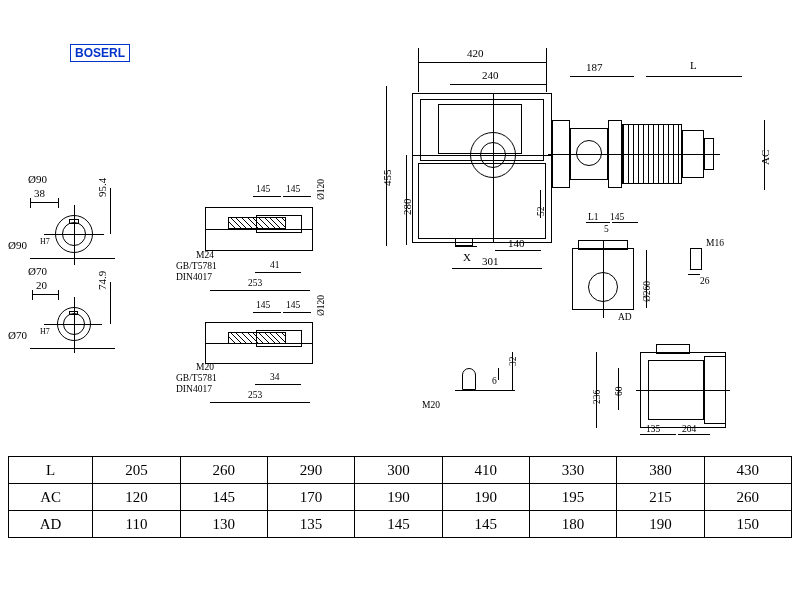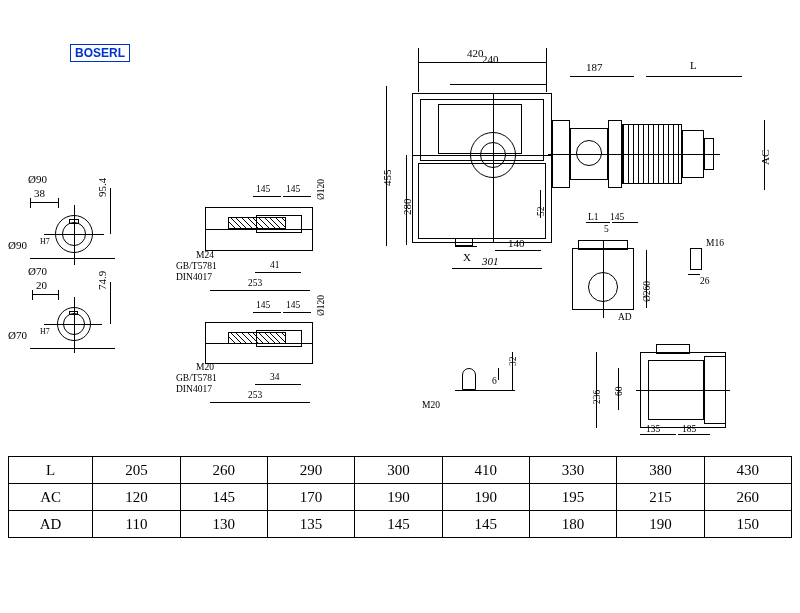--- a/index.html
+++ b/index.html
@@ -162,21 +162,21 @@
     <div class="box" style="left:704px;top:138px;width:10px;height:32px;"></div>
     <div class="ln hln" style="left:548px;top:154px;width:172px;"></div>
     <div class="circ" style="left:576px;top:140px;width:26px;height:26px;"></div>
 
     <div class="dimv" style="left:418px;top:48px;height:44px;"></div>
     <div class="dimv" style="left:546px;top:48px;height:44px;"></div>
     <div class="dim" style="left:418px;top:62px;width:128px;"></div>
     <div class="lbl" style="left:467px;top:48px;">420</div>
 
     <div class="dim" style="left:450px;top:84px;width:96px;"></div>
-    <div class="lbl" style="left:482px;top:54px;text-align:center;">240</div>
+    <div class="lbl" style="left:482px;top:70px;text-align:center;">240</div>
 
     <div class="dim" style="left:570px;top:76px;width:64px;"></div>
     <div class="lbl" style="left:586px;top:62px;">187</div>
 
     <div class="dim" style="left:646px;top:76px;width:96px;"></div>
     <div class="lbl" style="left:690px;top:60px;">L</div>
 
     <div class="dimv" style="left:764px;top:120px;height:70px;"></div>
     <div class="lbl" style="left:760px;top:165px;transform:rotate(-90deg);transform-origin:0 0;">AC</div>
 
@@ -184,21 +184,21 @@
     <div class="lbl" style="left:382px;top:186px;transform:rotate(-90deg);transform-origin:0 0;">455</div>
     <div class="dimv" style="left:406px;top:155px;height:90px;"></div>
     <div class="lbl" style="left:402px;top:215px;transform:rotate(-90deg);transform-origin:0 0;">280</div>
 
     <div class="dimv" style="left:540px;top:190px;height:28px;"></div>
     <div class="lbl sm" style="left:536px;top:216px;transform:rotate(-90deg);transform-origin:0 0;">52</div>
 
     <div class="dim" style="left:495px;top:250px;width:46px;"></div>
     <div class="lbl" style="left:508px;top:238px;">140</div>
     <div class="dim" style="left:452px;top:268px;width:90px;"></div>
-    <div class="lbl" style="left:482px;top:256px;font-style:italic;">301</div>
+    <div class="lbl" style="left:482px;top:256px;">301</div>
 
     <div class="lbl" style="left:463px;top:252px;">X</div>
     <div class="ln hln" style="left:455px;top:246px;width:22px;"></div>
 
     <div class="lbl sm" style="left:588px;top:212px;">L1</div>
     <div class="lbl sm" style="left:610px;top:212px;">145</div>
     <div class="lbl sm" style="left:604px;top:224px;">5</div>
     <div class="dim" style="left:586px;top:222px;width:24px;"></div>
     <div class="dim" style="left:612px;top:222px;width:26px;"></div>
 
@@ -232,21 +232,21 @@
     <div class="box" style="left:704px;top:356px;width:22px;height:68px;"></div>
     <div class="box" style="left:656px;top:344px;width:34px;height:10px;"></div>
     <div class="ln hln" style="left:636px;top:390px;width:94px;"></div>
     <div class="dimv" style="left:596px;top:352px;height:76px;"></div>
     <div class="lbl sm" style="left:592px;top:404px;transform:rotate(-90deg);transform-origin:0 0;">236</div>
     <div class="dimv" style="left:618px;top:368px;height:42px;"></div>
     <div class="lbl sm" style="left:614px;top:396px;transform:rotate(-90deg);transform-origin:0 0;">60</div>
     <div class="dim" style="left:640px;top:434px;width:36px;"></div>
     <div class="dim" style="left:678px;top:434px;width:32px;"></div>
     <div class="lbl sm" style="left:646px;top:424px;">135</div>
-    <div class="lbl sm" style="left:682px;top:424px;">185</div>
+    <div class="lbl sm" style="left:682px;top:424px;">204</div>
   </div>
 
   <table class="spec">
     <tbody>
       <tr>
         <td class="rowlabel">L</td>
         <td>205</td>
         <td>260</td>
         <td>290</td>
         <td>300</td>

